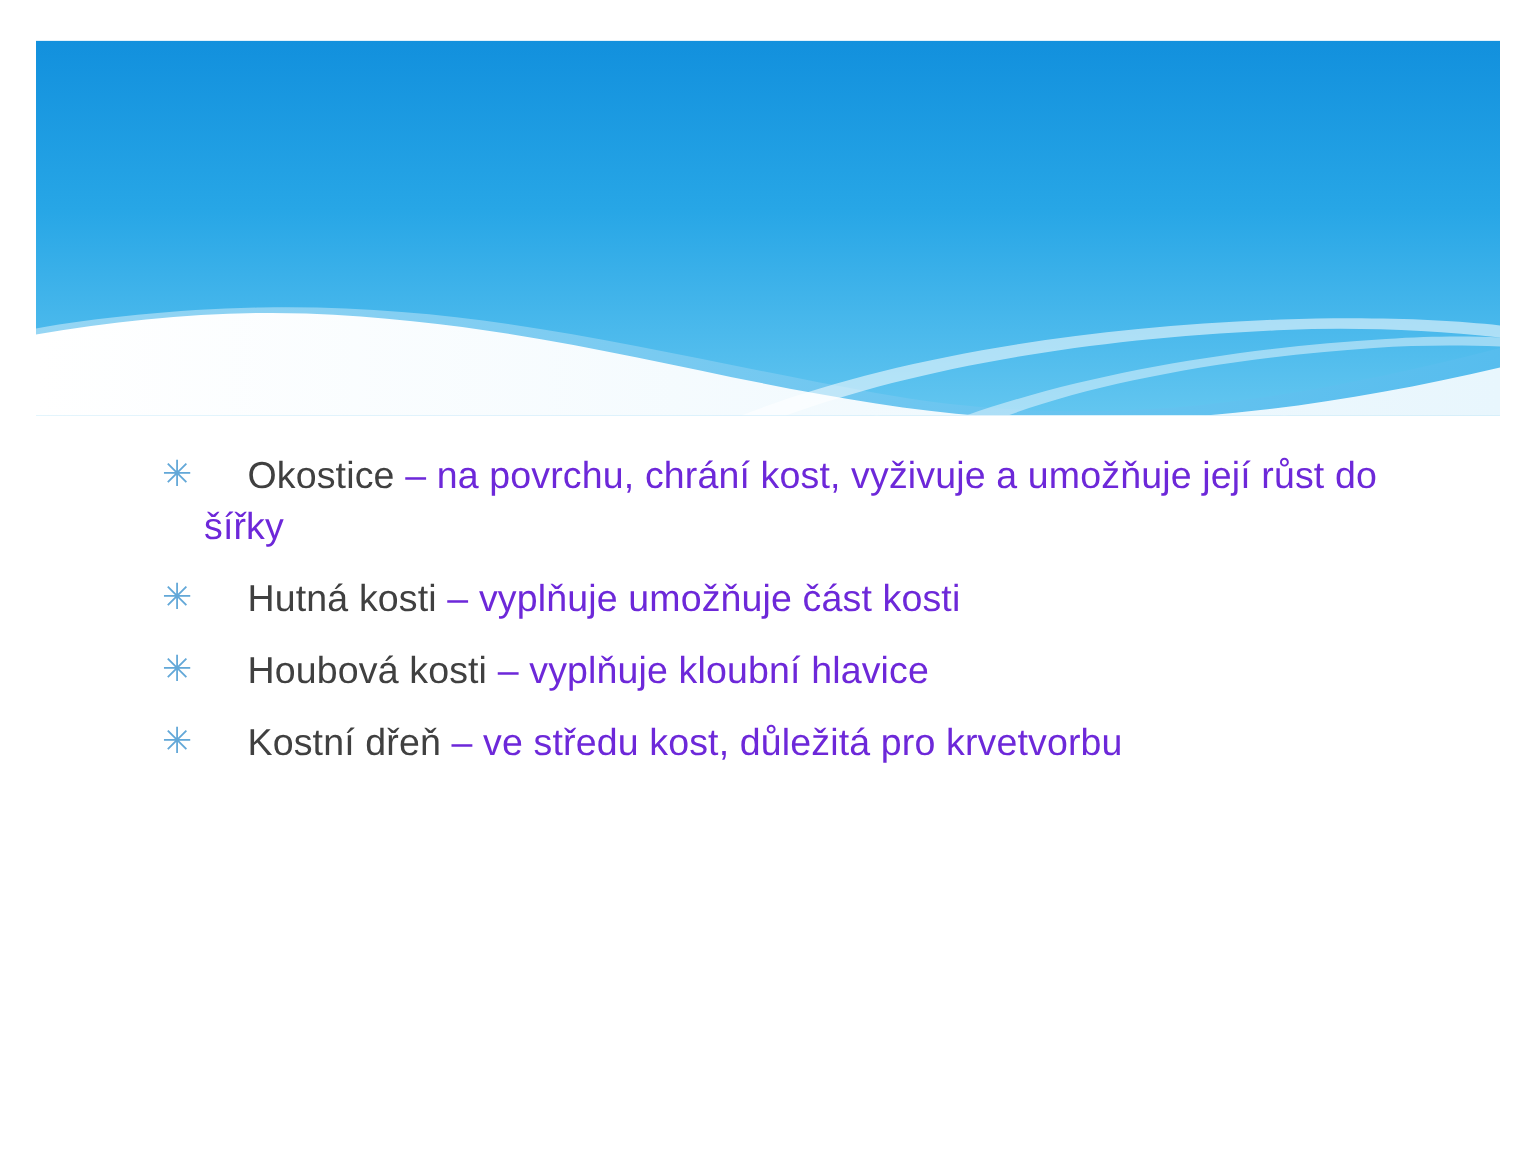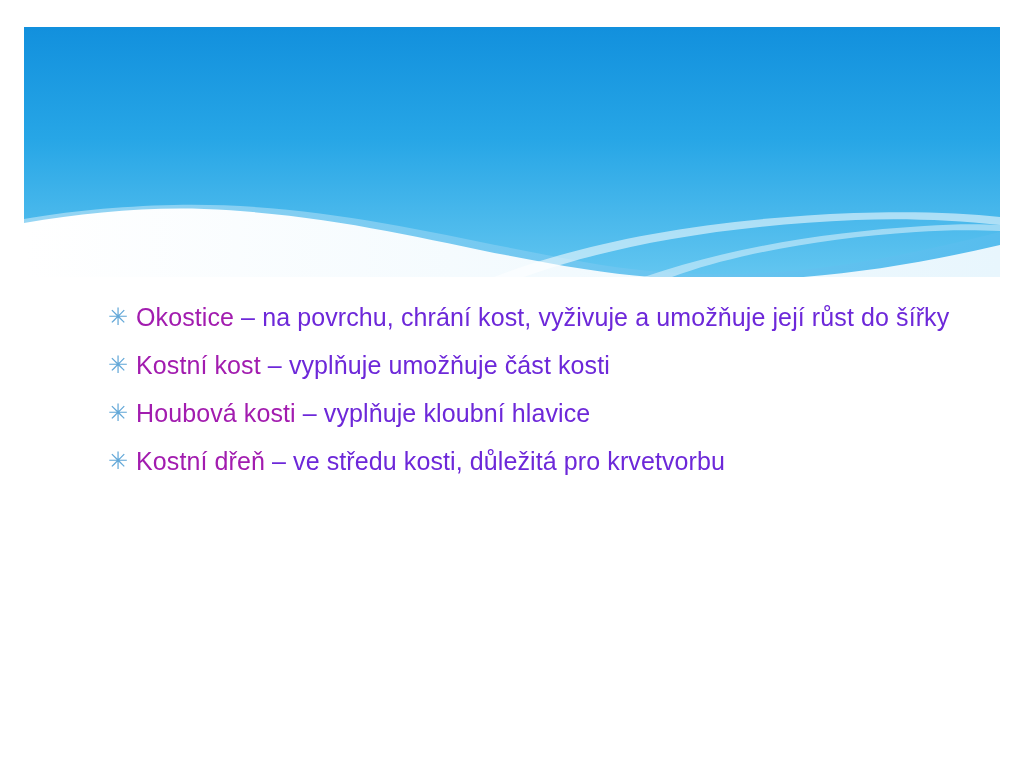--- a/index.html
+++ b/index.html
@@ -52,21 +52,22 @@
     box-sizing: border-box;
   }
   .bullet-text {
     flex: 1 1 auto;
     font-size: 25px;
     line-height: 34px;
     color: #1f3864;
     letter-spacing: 0.1px;
   }
   .term {
-    color: #a21caf;
+    color: #404040;
+    margin-left: 29px;
   }
   .rest {
     color: #6d28d9;
   }
 </style>
 </head>
 <body>
 
 <div class="slide">
 
@@ -109,27 +110,27 @@
 
   <div class="content">
 
     <div class="bullet-row">
       <span class="bullet-mark">✳</span>
       <span class="bullet-text"><span class="term">Okostice</span><span class="rest"> – na povrchu, chrání kost, vyživuje a umožňuje její růst do šířky</span></span>
     </div>
 
     <div class="bullet-row">
       <span class="bullet-mark">✳</span>
-      <span class="bullet-text"><span class="term">Kostní kost</span><span class="rest"> – vyplňuje umožňuje část kosti</span></span>
+      <span class="bullet-text"><span class="term">Hutná kosti</span><span class="rest"> – vyplňuje umožňuje část kosti</span></span>
     </div>
 
     <div class="bullet-row">
       <span class="bullet-mark">✳</span>
       <span class="bullet-text"><span class="term">Houbová kosti</span><span class="rest"> – vyplňuje kloubní hlavice</span></span>
     </div>
 
     <div class="bullet-row">
       <span class="bullet-mark">✳</span>
-      <span class="bullet-text"><span class="term">Kostní dřeň</span><span class="rest"> – ve středu kosti, důležitá pro krvetvorbu</span></span>
+      <span class="bullet-text"><span class="term">Kostní dřeň</span><span class="rest"> – ve středu kost, důležitá pro krvetvorbu</span></span>
     </div>
 
   </div>
 </div>
 
 </body></html>

